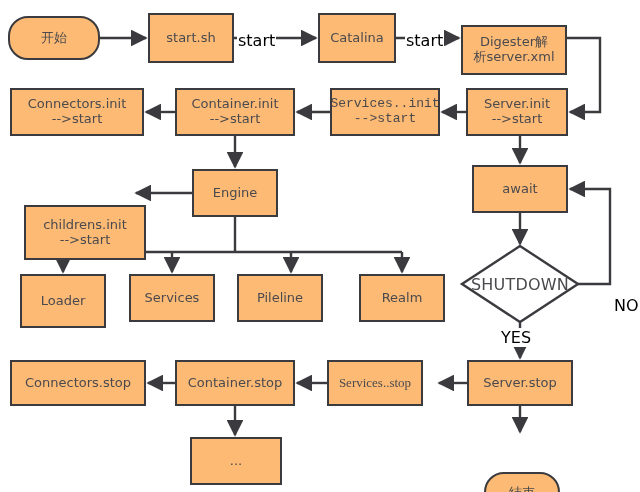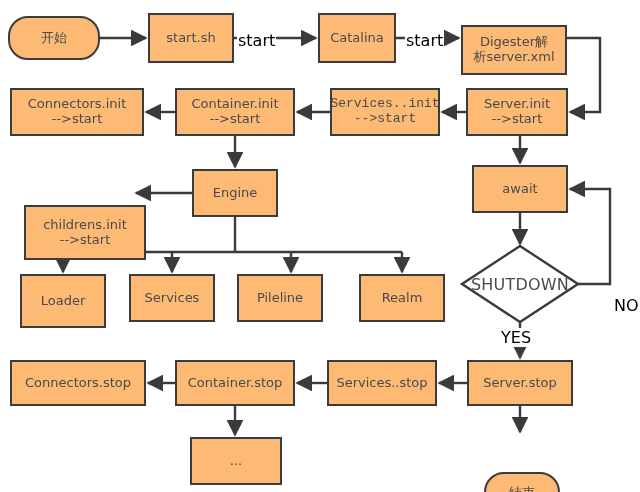--- a/index.html
+++ b/index.html
@@ -196,21 +196,21 @@
   </div>
 
   <div class="node" style="left:472px; top:165px; width:96px;  height:48px;">
     <span class="lines">await</span>
   </div>
 
   <div class="node" style="left:467px; top:360px; width:106px; height:46px;">
     <span class="lines">Server.stop</span>
   </div>
 
-  <div class="node" style="left:327px; top:360px; width:110px; height:46px;">
+  <div class="node" style="left:327px; top:360px; width:96px; height:46px;font-family:Liberation Serif, serif;">
     <span class="lines">Services..stop</span>
   </div>
 
   <div class="node" style="left:175px; top:360px; width:120px; height:46px;">
     <span class="lines">Container.stop</span>
   </div>
 
   <div class="node" style="left:10px;  top:360px; width:136px; height:46px;">
     <span class="lines">Connectors.stop</span>
   </div>

